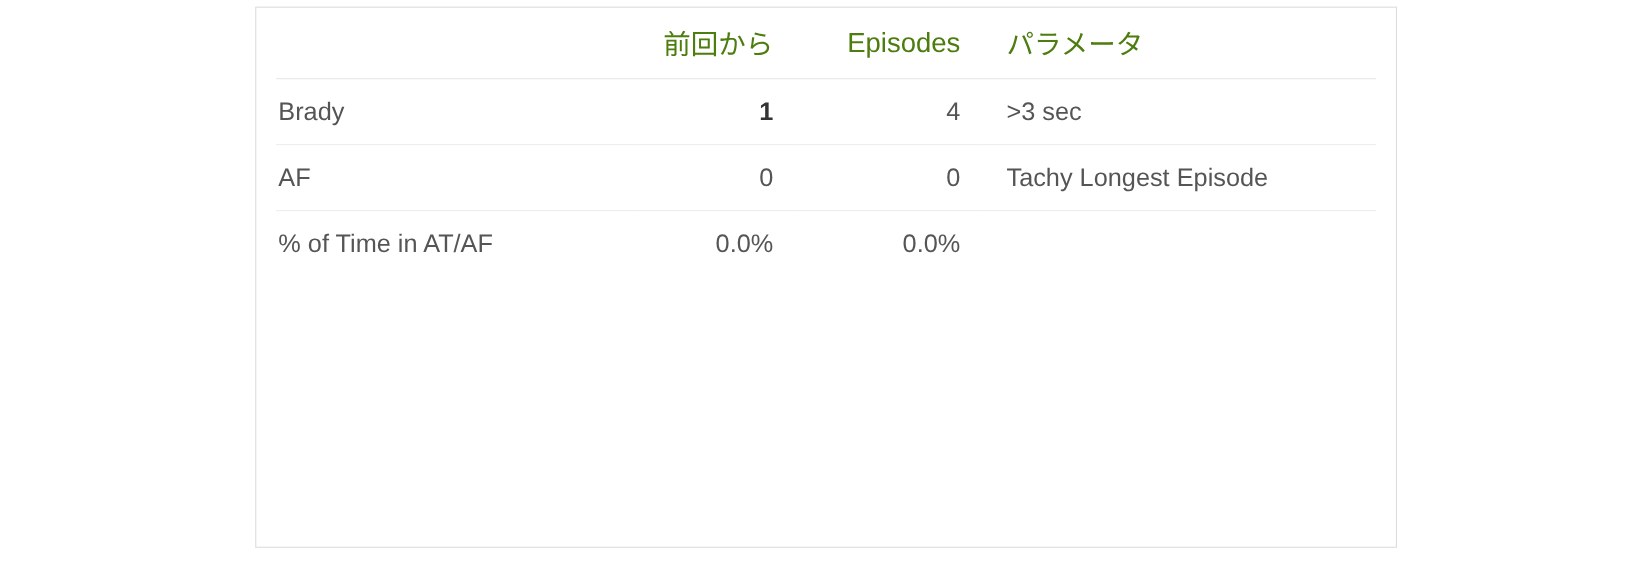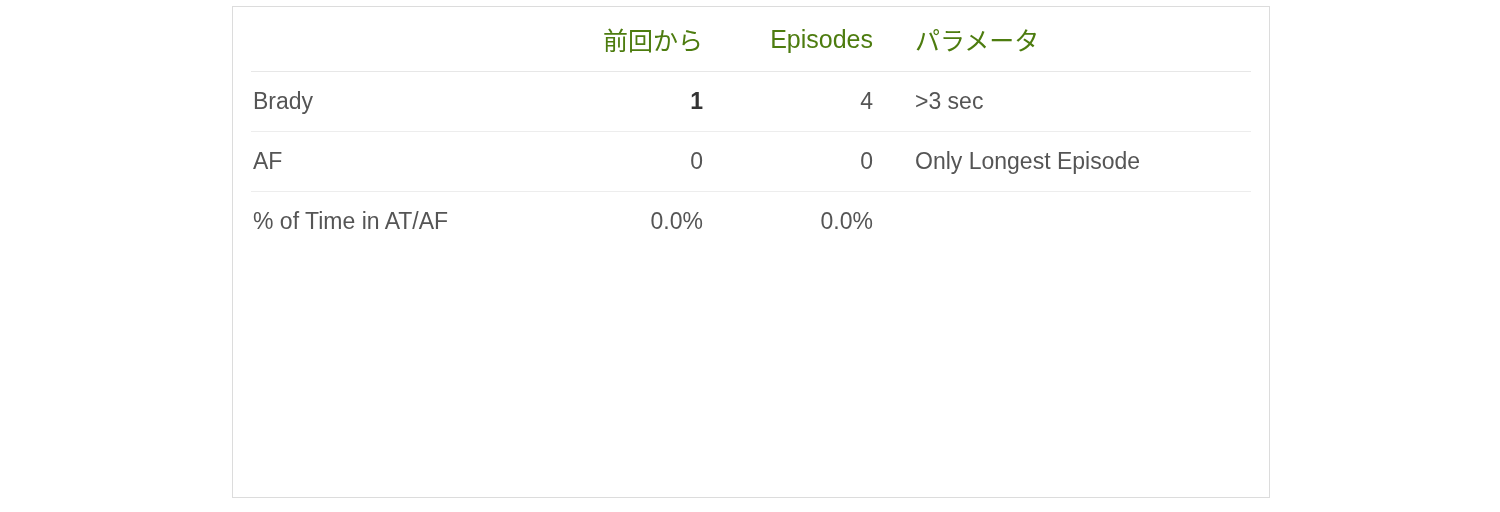--- a/index.html
+++ b/index.html
@@ -108,21 +108,21 @@
         <tr>
           <td class="label">Brady</td>
           <td class="num bold">1</td>
           <td class="num">4</td>
           <td class="param">&gt;3 sec</td>
         </tr>
         <tr>
           <td class="label">AF</td>
           <td class="num">0</td>
           <td class="num">0</td>
-          <td class="param">Only Longest Episode</td>
+          <td class="param">Tachy Longest Episode</td>
         </tr>
         <tr class="last">
           <td class="label">% of Time in AT/AF</td>
           <td class="num">0.0%</td>
           <td class="num">0.0%</td>
           <td class="param"></td>
         </tr>
       </tbody>
     </table>
   </div>

